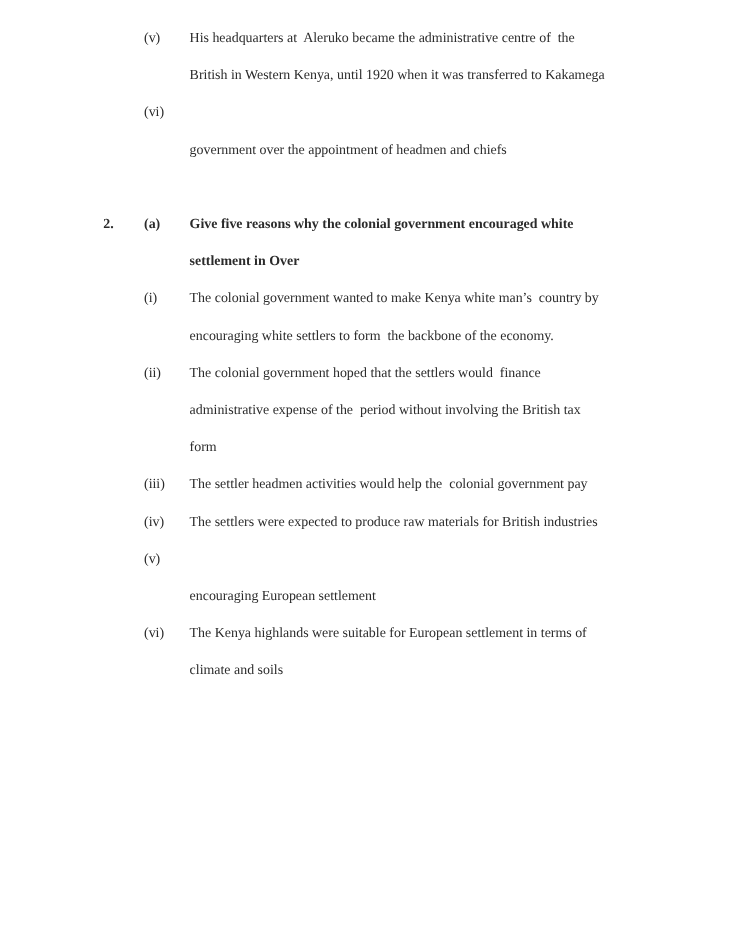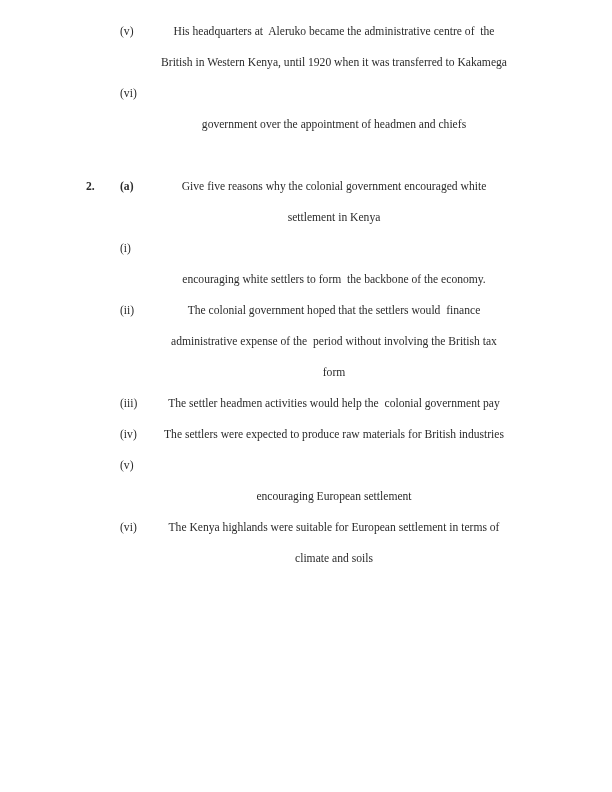--- a/index.html
+++ b/index.html
@@ -54,30 +54,29 @@
     width: 36px;
     font-size: 11.6px;
     line-height: 31px;
     white-space: pre;
   }
   .col-label.bold {
     font-weight: bold;
   }
   .col-text {
     position: absolute;
-    left: 144px;
+    left: 158px;
     top: 0;
     width: 380px;
     font-size: 11.6px;
     line-height: 31px;
     white-space: pre;
-    text-align: center;
   }
   .col-text.bold {
-    font-weight: normal;
+    font-weight: bold;
   }
   .spacer {
     height: 31px;
   }
   .spacer.half {
     height: 16px;
   }
   .tail {
     height: 120px;
   }
@@ -93,24 +92,24 @@
           <div class="line"><span class="col-label">(v)</span><span class="col-text">His headquarters at  Aleruko became the administrative centre of  the</span></div>
           <div class="line"><span class="col-text">British in Western Kenya, until 1920 when it was transferred to Kakamega</span></div>
         </div>
         <div class="item">
           <div class="line"><span class="col-label">(vi)</span></div>
           <div class="line"><span class="col-text">government over the appointment of headmen and chiefs</span></div>
         </div>
         <div class="spacer"></div>
         <div class="item">
           <div class="line"><span class="col-num">2.</span><span class="col-label bold">(a)</span><span class="col-text bold">Give five reasons why the colonial government encouraged white</span></div>
-          <div class="line"><span class="col-text bold">settlement in Kenya</span></div>
+          <div class="line"><span class="col-text bold">settlement in Over</span></div>
         </div>
         <div class="item">
-          <div class="line"><span class="col-label">(i)</span></div>
+          <div class="line"><span class="col-label">(i)</span><span class="col-text">The colonial government wanted to make Kenya white man’s  country by</span></div>
           <div class="line"><span class="col-text">encouraging white settlers to form  the backbone of the economy.</span></div>
         </div>
         <div class="item">
           <div class="line"><span class="col-label">(ii)</span><span class="col-text">The colonial government hoped that the settlers would  finance</span></div>
           <div class="line"><span class="col-text">administrative expense of the  period without involving the British tax</span></div>
           <div class="line"><span class="col-text">form</span></div>
         </div>
         <div class="item">
           <div class="line"><span class="col-label">(iii)</span><span class="col-text">The settler headmen activities would help the  colonial government pay</span></div>
         </div>

